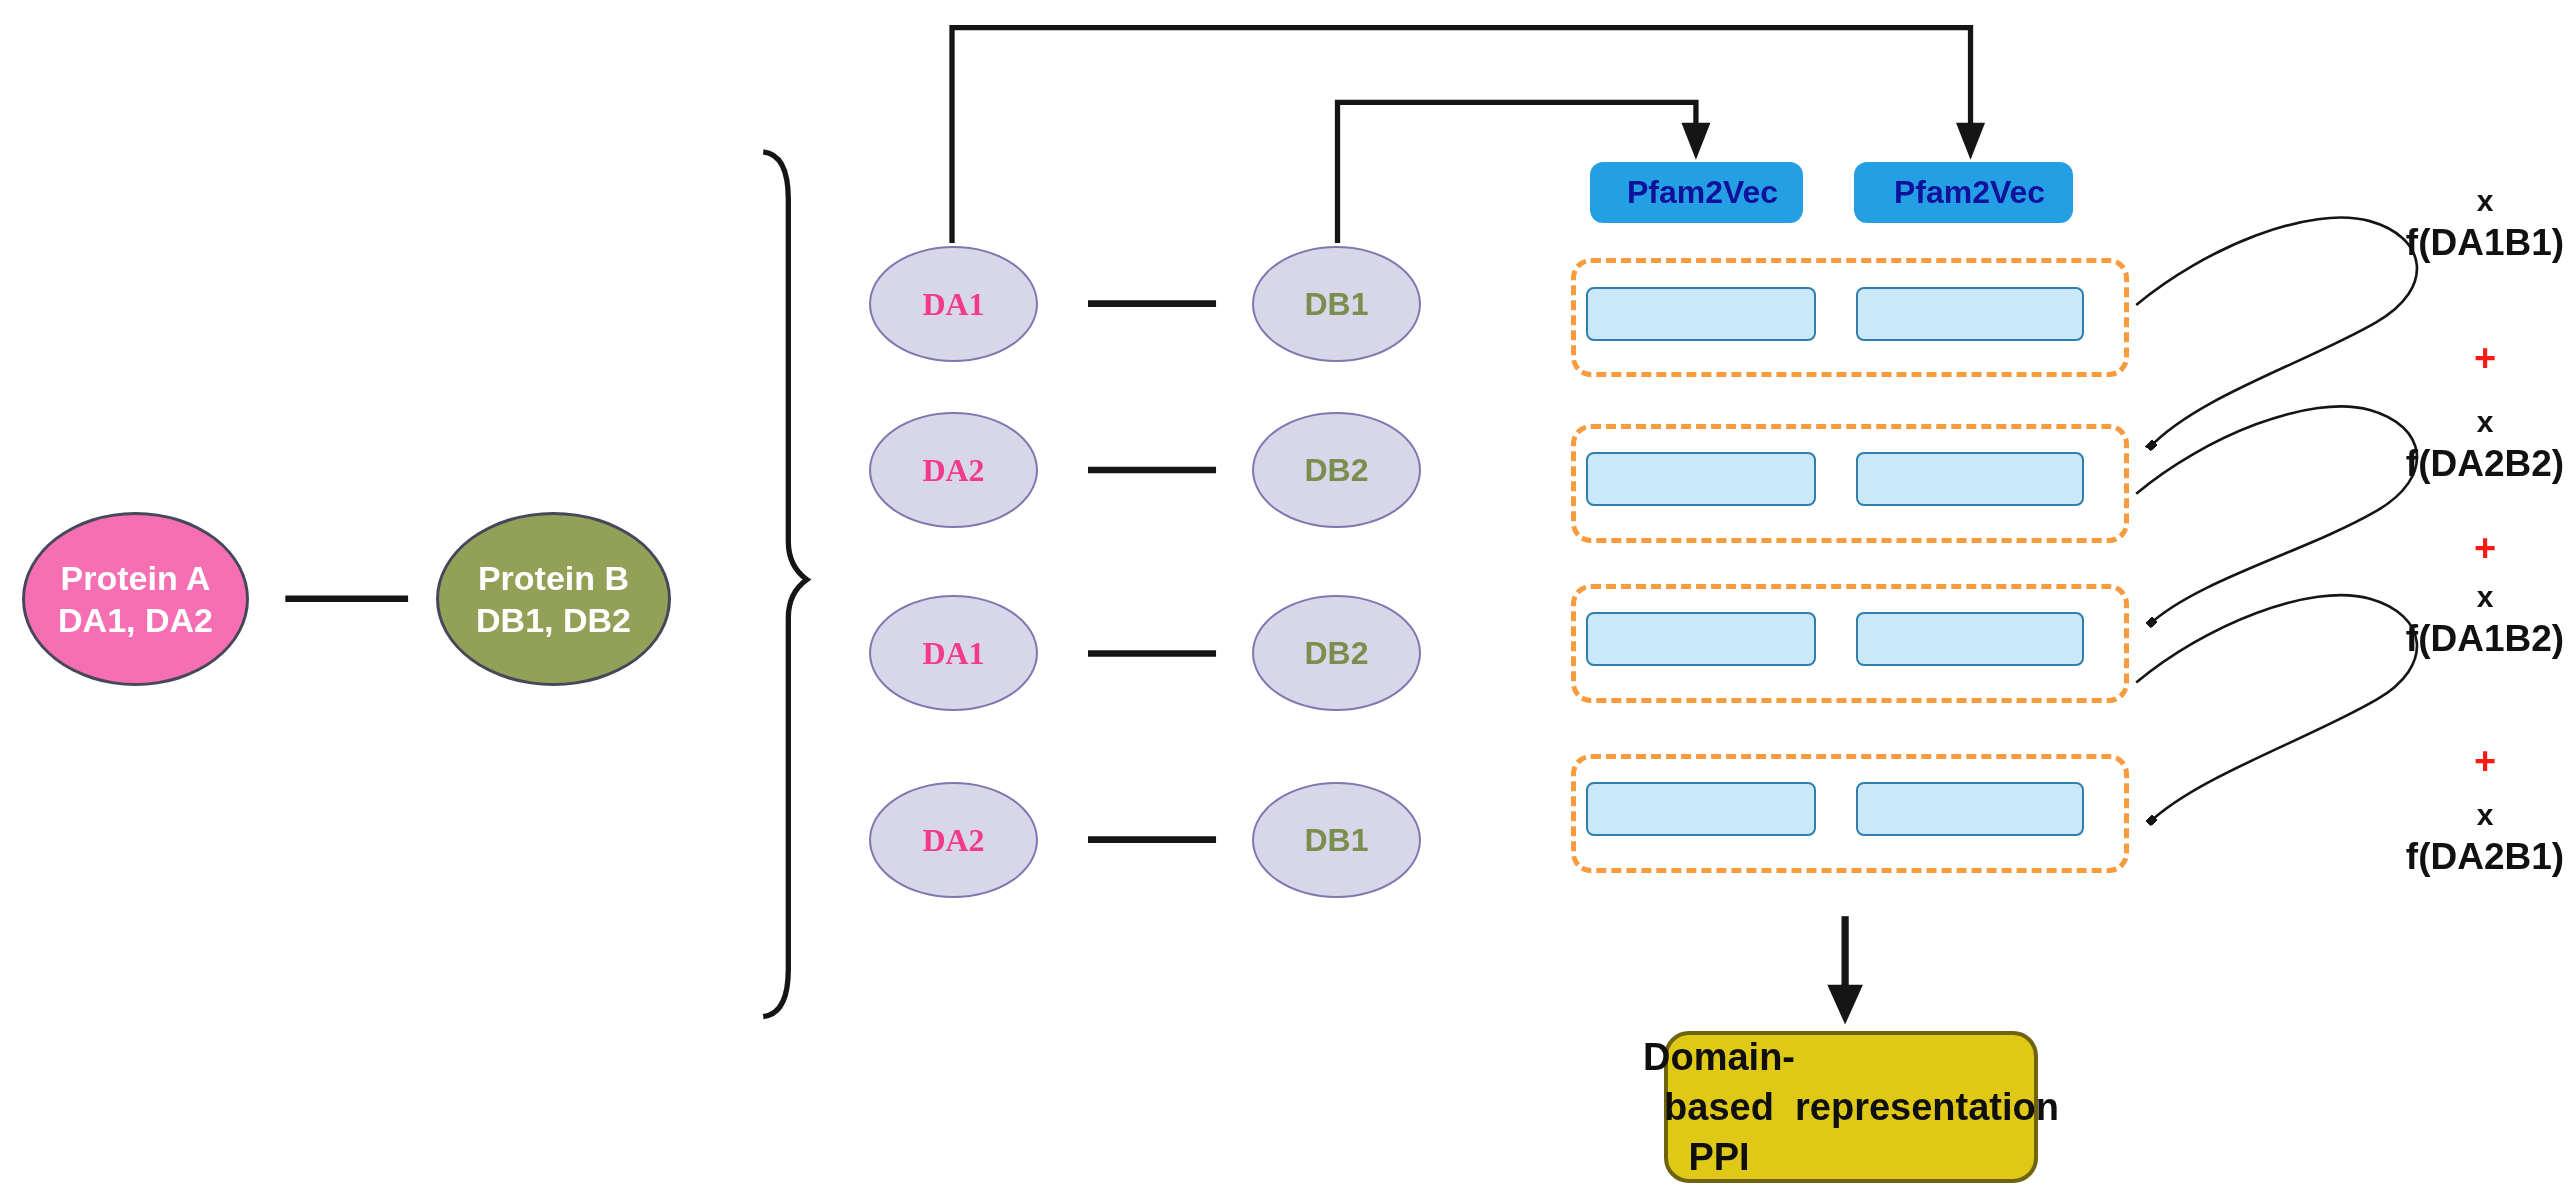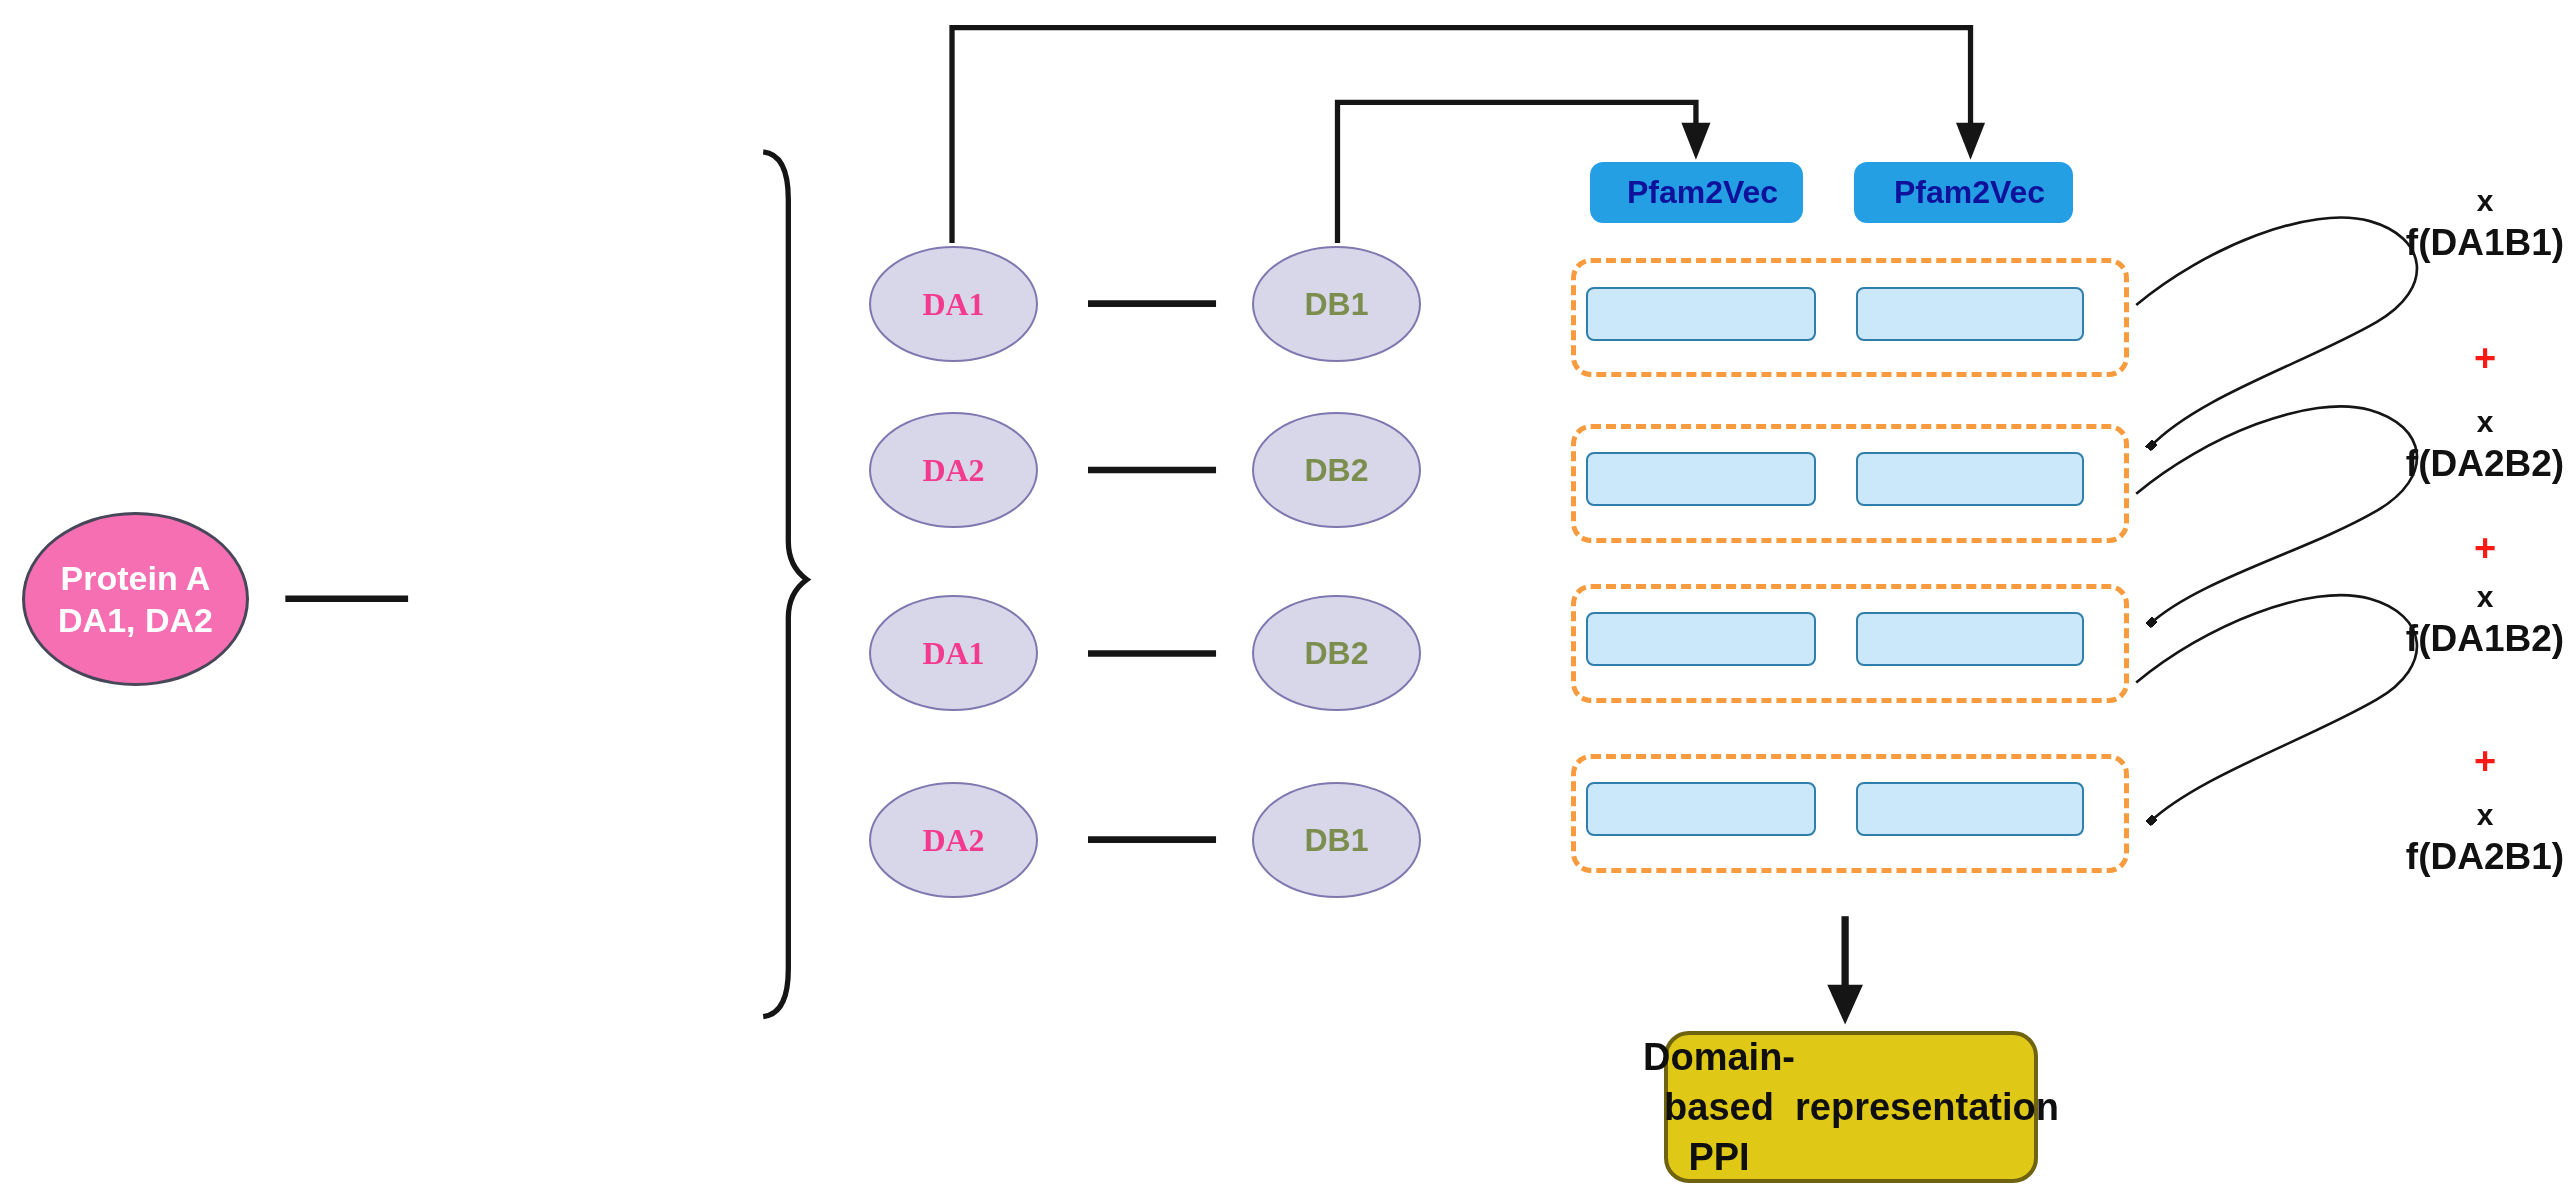--- a/index.html
+++ b/index.html
@@ -122,20 +122,24 @@
     <path class="stroke" stroke-width="4" marker-end="url(#loophead)" d="M 3236 1034 C 3340 947 3500 882 3590 907 C 3676 931 3690 1008 3600 1060 C 3495 1121 3330 1176 3256 1246"></path>
 
     <line x1="2795" y1="1388" x2="2795" y2="1498" class="stroke" stroke-width="11"></line>
     <polygon class="fillhead" points="2795,1552 2768,1492 2822,1492"></polygon>
   </svg>
 
   <div class="abs ellipse protein" style="left:22px;top:512px;width:227px;height:174px;">
     <span>Protein A</span>
     <span>DA1, DA2</span>
   </div>
+  <div class="abs ellipse protein b" style="left:436px;top:512px;width:235px;height:174px;">
+    <span>Protein B</span>
+    <span>DB1, DB2</span>
+  </div>
 
   <div class="abs ellipse domain" style="left:869px;top:246px;width:169px;height:116px;">
     <span class="da">DA1</span>
   </div>
   <div class="abs ellipse domain" style="left:1252px;top:246px;width:169px;height:116px;">
     <span class="db">DB1</span>
   </div>
 
   <div class="abs ellipse domain" style="left:869px;top:412px;width:169px;height:116px;">
     <span class="da">DA2</span>

